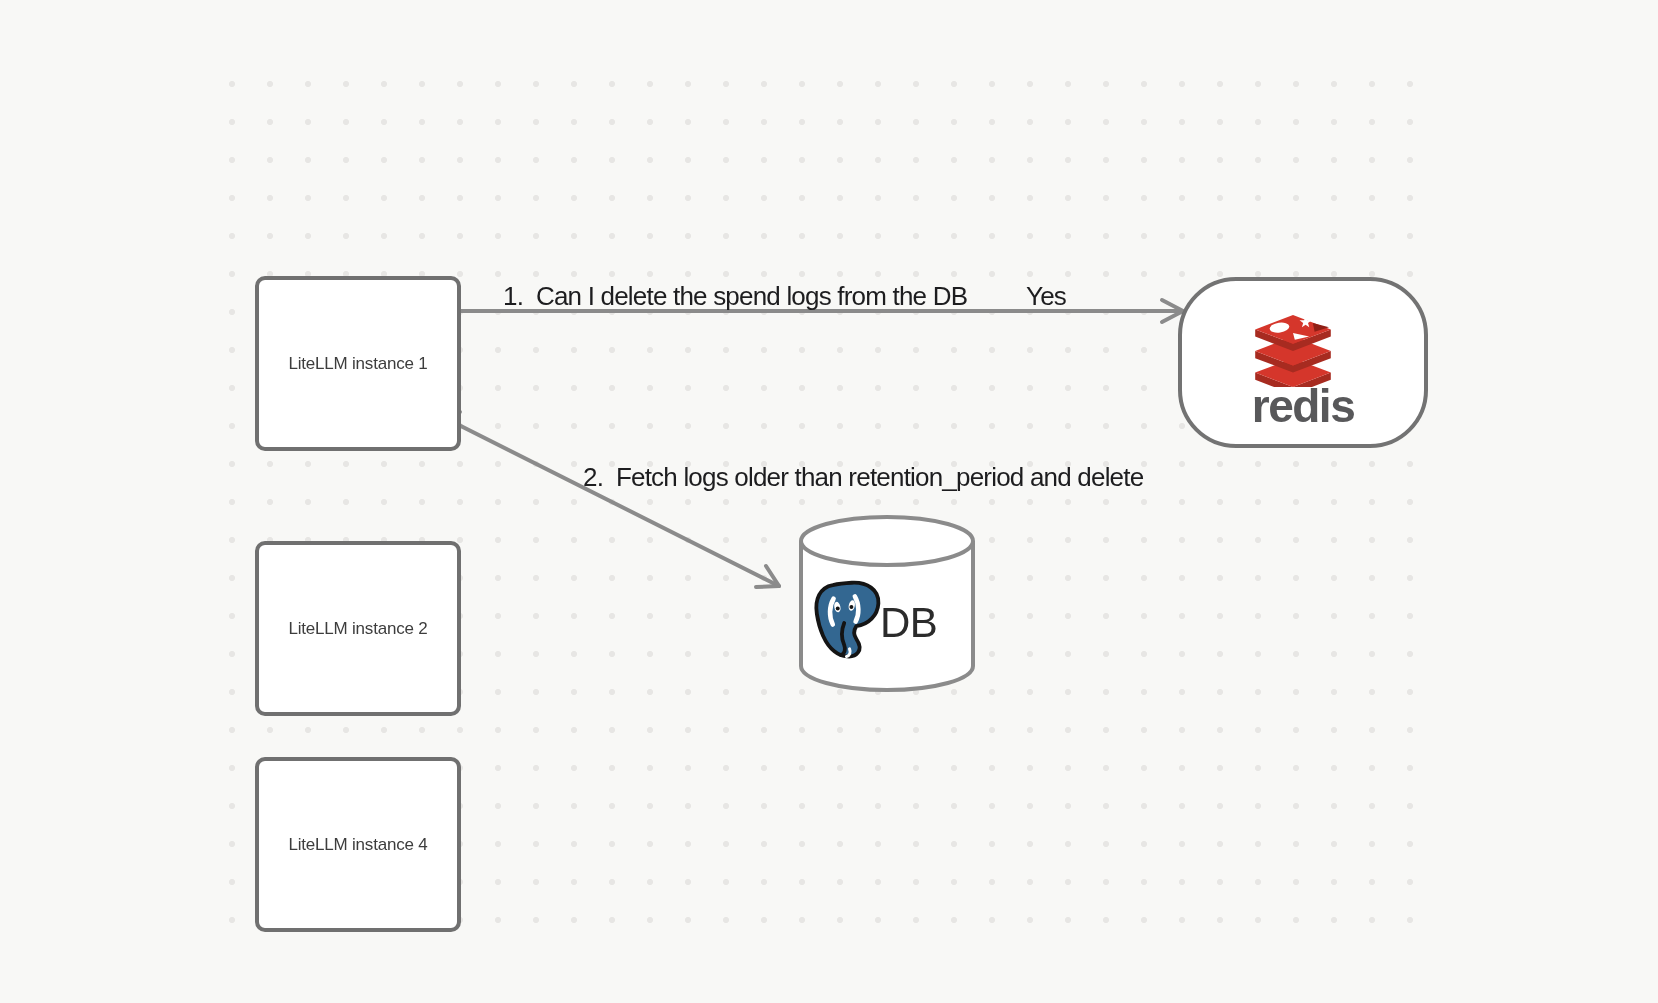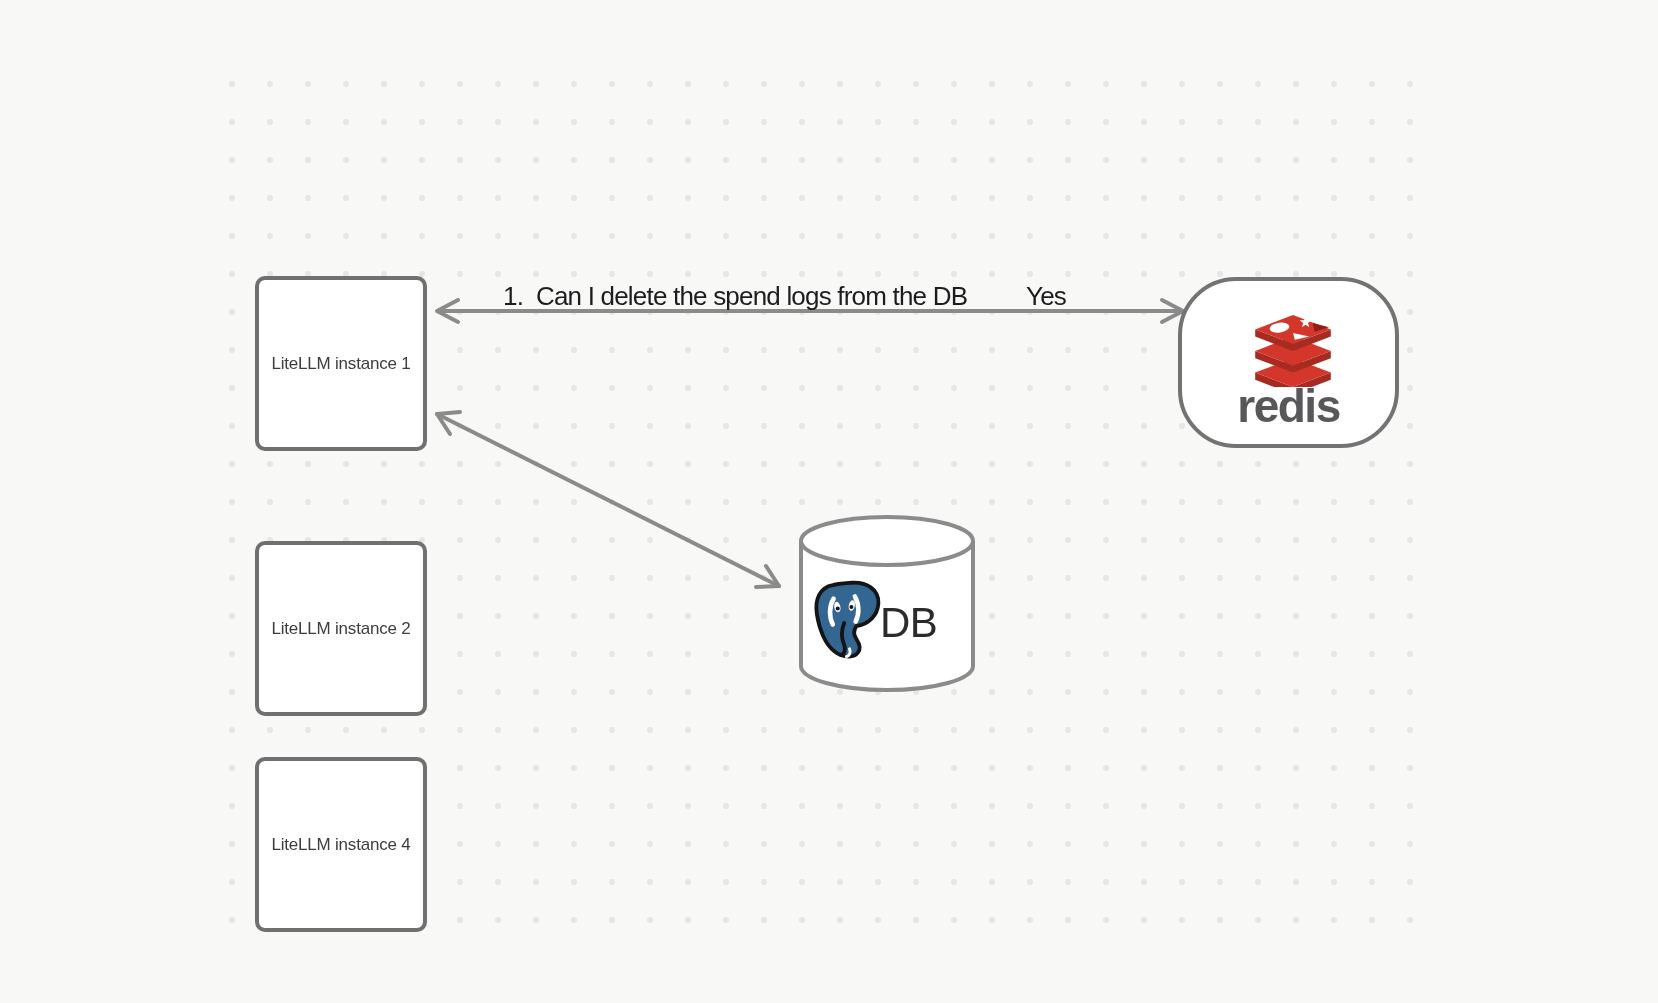--- a/index.html
+++ b/index.html
@@ -12,33 +12,33 @@
     position:absolute;left:0;top:0;width:1658px;height:1003px;
     background:#f8f8f6;
   }
   .dots{
     position:absolute;left:213px;top:65px;width:1216px;height:874px;
     background-image:radial-gradient(circle,#e7e6e4 2.8px,rgba(0,0,0,0) 3.2px);
     background-size:38px 38px;
     background-position:0 0;
   }
   .litellm-box{
-    position:absolute;width:172px;height:175px;
+    position:absolute;width:206px;height:175px;
     background:#ffffff;border:4px solid #707070;border-radius:10px;
     box-sizing:border-box;
     display:flex;align-items:center;justify-content:center;
   }
   .litellm-box span{
     font-size:17px;color:#3d3d3d;letter-spacing:-0.2px;
   }
   #box1{left:255px;top:276px;}
   #box2{left:255px;top:517px;margin-top:24px;}
   #box3{left:255px;top:757px;}
   .redis-node{
-    position:absolute;left:1178px;top:277px;width:221px;height:171px;
+    position:absolute;left:1178px;top:277px;width:250px;height:171px;
     background:#ffffff;border:4px solid #737373;border-radius:58px;
     box-sizing:border-box;
   }
   .redis-word{
     position:absolute;left:0;top:102px;width:100%;
     text-align:center;
     font-size:46px;font-weight:bold;letter-spacing:-1.5px;
     color:#58585a;line-height:1;
   }
   .redis-stack{position:absolute;left:66px;top:34px;}
@@ -125,14 +125,15 @@
     <ellipse cx="55" cy="33" rx="4" ry="7" fill="#ffffff" transform="rotate(12 55 33)"></ellipse>
     <circle cx="54.5" cy="35" r="2.6" fill="#141414"></circle>
     <path d="M45,56 C41,66 41,76 45,85 C47,90 46,96 41,98" fill="none" stroke="#141414" stroke-width="5" stroke-linecap="round"></path>
     <path d="M52,90 C54,95 52,99 48,100" fill="none" stroke="#ffffff" stroke-width="4" stroke-linecap="round"></path>
   </svg>
 
   <div class="db-label">DB</div>
 
   <div class="edge-label" id="edge1-label">1.  Can I delete the spend logs from the DB</div>
   <div class="edge-label" id="edge1-answer">Yes</div>
+  <div class="edge-label" id="edge2-label">2.  Fetch logs older than retention_period and delete</div>
 
 </div>
 
 </body></html>

